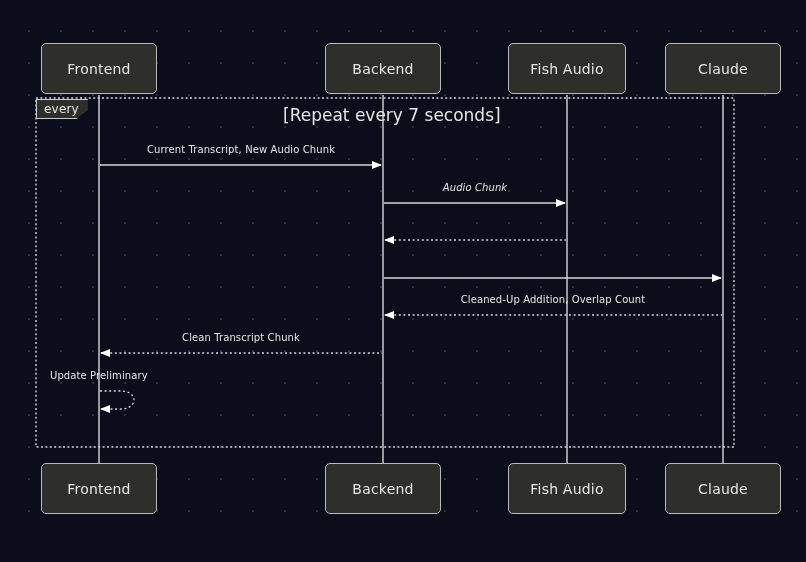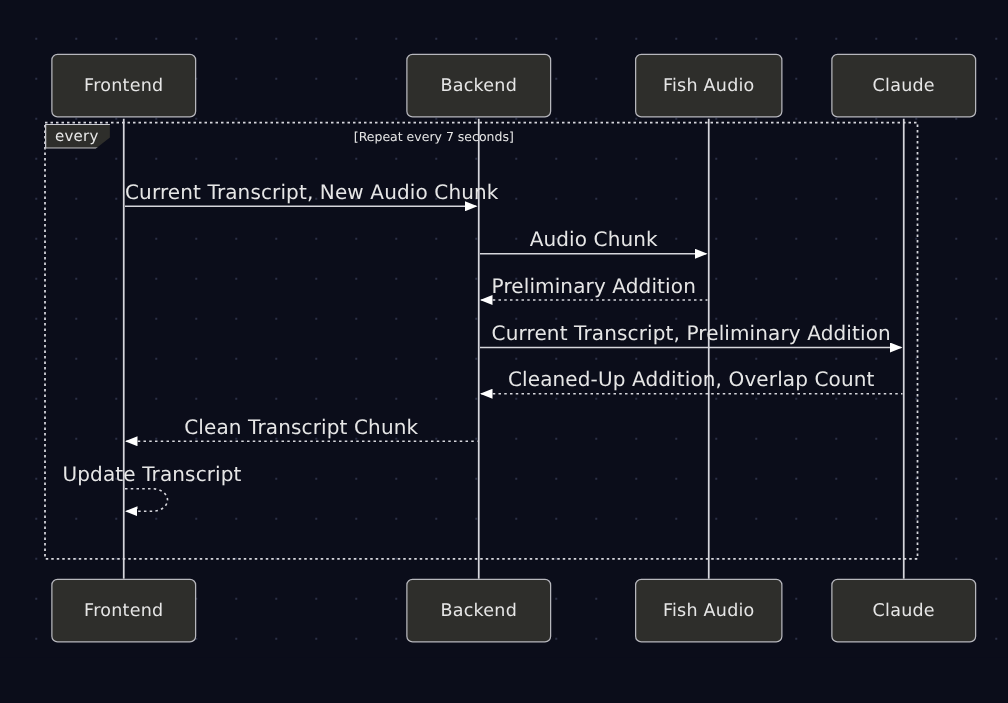--- a/index.html
+++ b/index.html
@@ -38,40 +38,40 @@
     display: flex;
     align-items: center;
     justify-content: center;
     color: #e6e6e6;
     font-size: 14px;
     letter-spacing: 0.2px;
   }
   .msg-label {
     position: absolute;
     color: #e6e6e6;
-    font-size: 16px;
+    font-size: 10px;
     white-space: nowrap;
     text-align: center;
     letter-spacing: 0.1px;
   }
   .loop-label {
     position: absolute;
     color: #e8e8e8;
     font-size: 12px;
     padding: 2px 9px 2px 7px;
     background: #2e2e2b;
     border: 1px solid #c9c9cf;
     border-right: none;
     line-height: 14px;
     letter-spacing: 0.2px;
   }
   .loop-note {
     position: absolute;
     color: #e6e6e6;
-    font-size: 10px;
+    font-size: 17px;
     white-space: nowrap;
   }
 </style>
 </head>
 <body>
 
 <div id="stage">
 
   <svg id="diagram" viewBox="0 0 806 562" xmlns="http://www.w3.org/2000/svg">
     <defs>
@@ -142,37 +142,31 @@
   </div>
 
   <div class="loop-note" style="left:283px; top:105px; width:200px;">
     <span>[Repeat every 7 seconds]</span>
   </div>
 
   <div class="msg-label" style="left:100px; top:144px; width:282px;">
     <span>Current Transcript, New Audio Chunk</span>
   </div>
 
-  <div class="msg-label" style="left:384px; top:182px; width:182px;">
+  <div class="msg-label" style="left:384px; top:182px; width:182px;font-style:italic;">
     <span>Audio Chunk</span>
   </div>
 
-  <div class="msg-label" style="left:384px; top:219px; width:182px;">
-    <span>Preliminary Addition</span>
-  </div>
 
-  <div class="msg-label" style="left:384px; top:257px; width:338px;">
-    <span>Current Transcript, Preliminary Addition</span>
-  </div>
 
   <div class="msg-label" style="left:384px; top:294px; width:338px;">
     <span>Cleaned-Up Addition, Overlap Count</span>
   </div>
 
   <div class="msg-label" style="left:100px; top:332px; width:282px;">
     <span>Clean Transcript Chunk</span>
   </div>
 
   <div class="msg-label" style="left:50px; top:370px; width:auto; text-align:left;">
-    <span>Update Transcript</span>
+    <span>Update Preliminary</span>
   </div>
 
 </div>
 
 </body></html>

